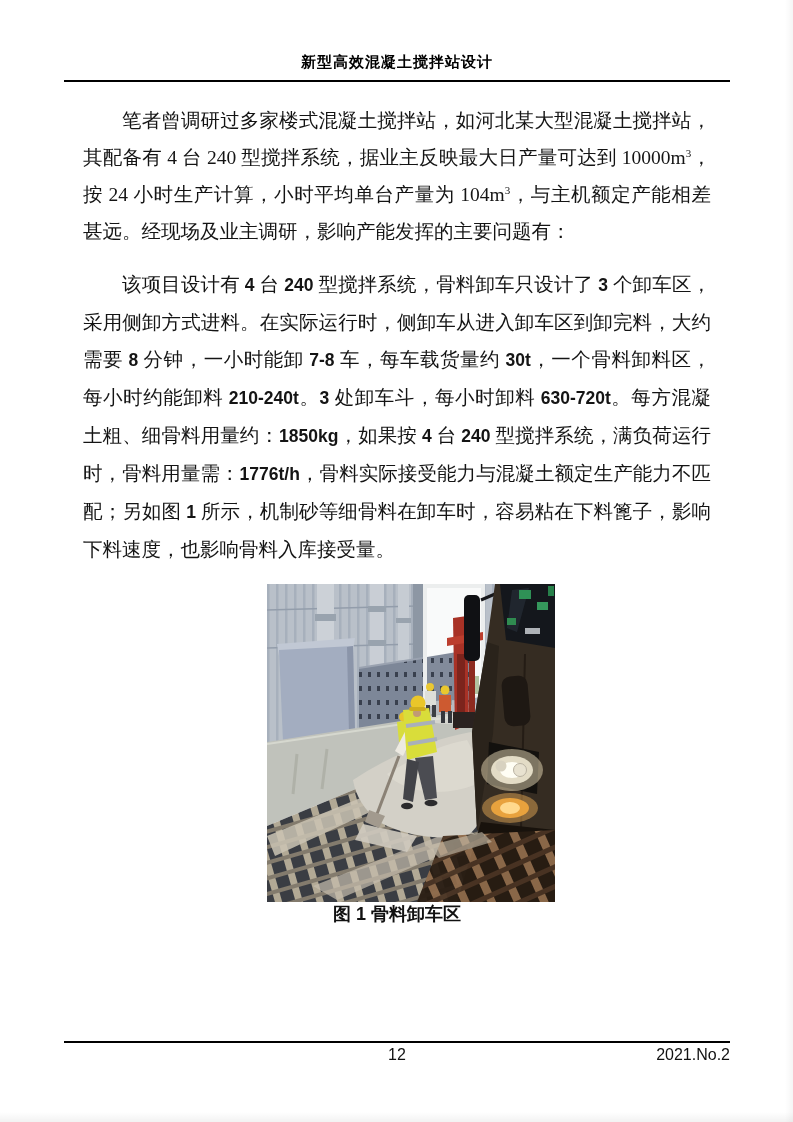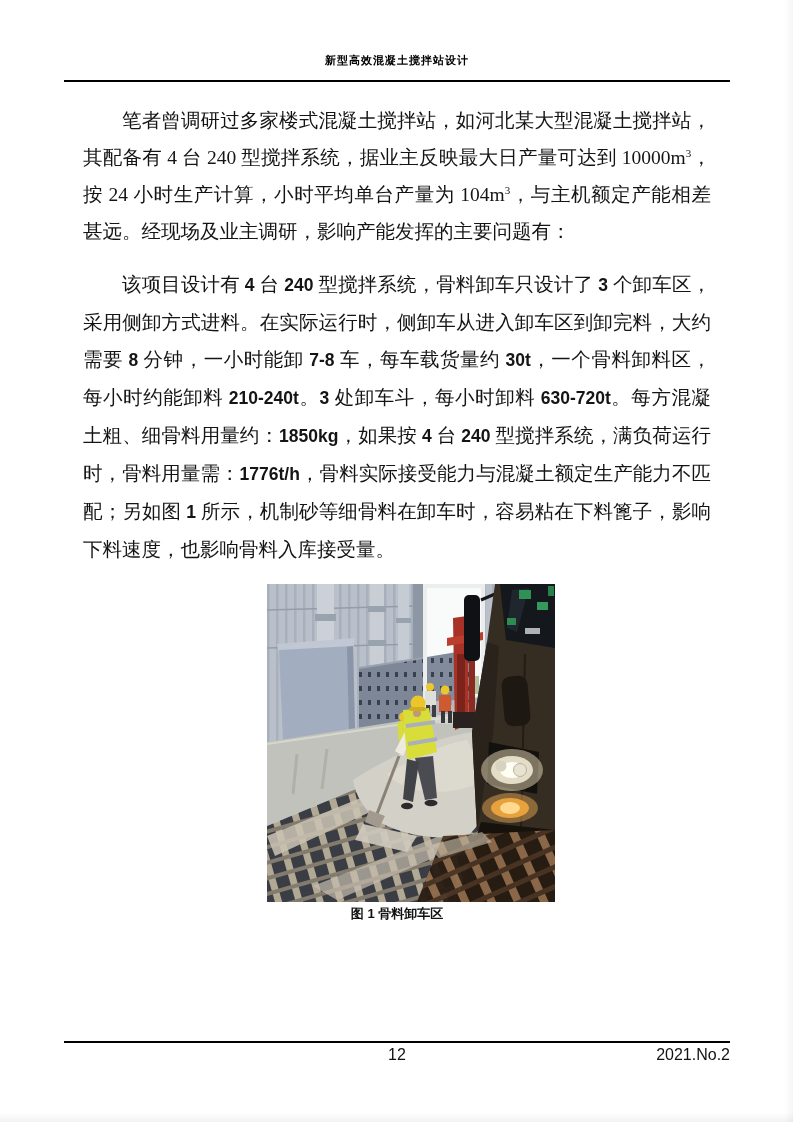--- a/index.html
+++ b/index.html
@@ -11,36 +11,36 @@
   .page::after{
     content:"";position:absolute;left:0;right:0;bottom:0;height:10px;
     background:linear-gradient(to bottom,rgba(0,0,0,0),rgba(0,0,0,0.05));pointer-events:none;
   }
   .page::before{
     content:"";position:absolute;top:0;bottom:0;right:0;width:8px;
     background:linear-gradient(to right,rgba(0,0,0,0),rgba(0,0,0,0.04));pointer-events:none;
   }
   .header-title{
     position:absolute;top:53px;left:64px;right:63px;text-align:center;
-    font-size:11px;font-weight:bold;letter-spacing:1px;color:#000;
+    font-size:15px;font-weight:bold;letter-spacing:1px;color:#000;
   }
   .header-rule{position:absolute;top:80px;left:64px;right:63px;border-top:2px solid #000;}
   .content{
     position:absolute;top:86px;left:67px;right:66px;
     font-size:19.5px;line-height:37px;text-align:justify;text-justify:inter-ideograph;
   }
   p.para{margin:16px;text-indent:2em;}
   .seg-num{font-family:"Liberation Sans","DejaVu Sans",sans-serif;font-weight:700;font-size:17.5px;}
   .seg-sup{vertical-align:super;font-size:11px;line-height:0;}
   figure.fig{margin:0 0 6px 0;text-align:center;}
   .photo-wrap{width:288px;height:318px;margin:0 auto;transform:translateX(14px);line-height:0;}
   .photo-wrap svg{display:block;}
   figcaption{
     font-family:"Liberation Sans","DejaVu Sans",sans-serif;
-    font-size:13px;font-weight:600;line-height:24px;color:#111;text-indent:0;
+    font-size:18px;font-weight:600;line-height:24px;color:#111;text-indent:0;
   }
   .footer-rule{position:absolute;top:1041px;left:64px;right:63px;border-top:2.5px solid #000;}
   .footer-row{
     position:absolute;top:1046px;left:64px;right:63px;text-align:center;
     font-family:"Liberation Sans","DejaVu Sans",sans-serif;font-size:16px;color:#111;
   }
   .footer-issue{position:absolute;right:0;top:0;}
 </style>
 </head>
 <body>

